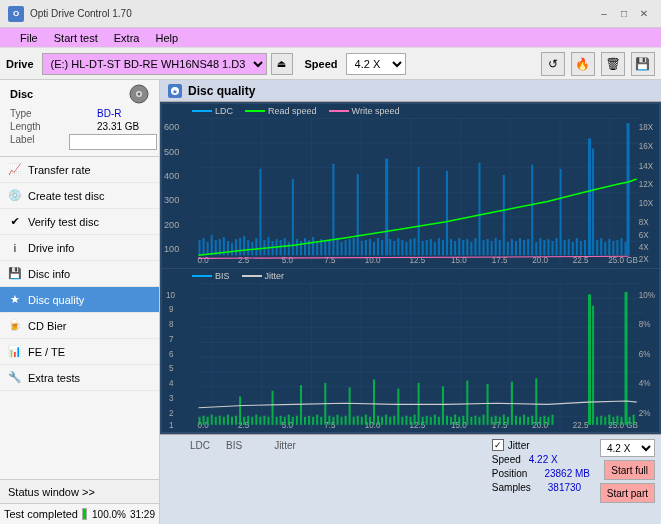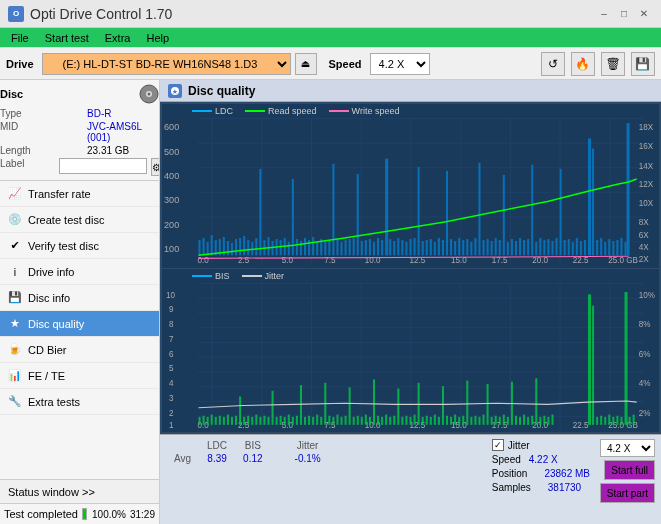--- a/index.html
+++ b/index.html
@@ -2,46 +2,46 @@
 <html><head>
   <meta charset="utf-8">
   <style>
     * { margin: 0; padding: 0; box-sizing: border-box; }
     body { width: 661px; height: 524px; overflow: hidden; background: #f0f0f0; font-family: 'Segoe UI', Tahoma, sans-serif; font-size: 11px; color: #000; }
 
     
     .title-bar { background: #e8e8e8; height: 28px; display: flex; align-items: center; justify-content: space-between; padding: 0 8px; border-bottom: 1px solid #ccc; }
     .title-bar-left { display: flex; align-items: center; gap: 6px; }
     .title-bar-icon { width: 16px; height: 16px; background: #4a7bc8; border-radius: 2px; display: flex; align-items: center; justify-content: center; color: white; font-size: 8px; font-weight: bold; }
-    .title-bar-title { font-size: 14px; color: #333; }
+    .title-bar-title { font-size: 10px; color: #333; }
     .title-bar-controls { display: flex; gap: 2px; }
     .title-btn { width: 18px; height: 18px; display: flex; align-items: center; justify-content: center; font-size: 10px; cursor: pointer; color: #555; border: none; background: transparent; }
 
     
-    .menu-bar { background: #22c55e; height: 20px; display: flex; align-items: center; border-bottom: 1px solid #ddd; padding: 0 3px; }
+    .menu-bar { background: #f0abfc; height: 20px; display: flex; align-items: center; border-bottom: 1px solid #ddd; padding: 0 12px; }
     .menu-item { padding: 2px 8px; font-size: 11px; cursor: pointer; color: #000; }
 
     
     .drive-toolbar { background: #f0f0f0; height: 32px; display: flex; align-items: center; border-bottom: 1px solid #ccc; padding: 0 6px; gap: 4px; }
     .drive-label { font-size: 11px; font-weight: bold; margin-right: 4px; }
-    .drive-select { height: 22px; font-size: 11px; border: 1px solid #aaa; background: #fdba74; padding: 0 16px; min-width: 220px; }
+    .drive-select { height: 22px; font-size: 11px; border: 1px solid #aaa; background: #f0abfc; padding: 0 4px; min-width: 220px; }
     .drive-eject-btn { width: 22px; height: 22px; background: #e8e8e8; border: 1px solid #aaa; cursor: pointer; display: flex; align-items: center; justify-content: center; font-size: 10px; }
     .speed-label { font-size: 11px; font-weight: bold; margin-left: 8px; margin-right: 4px; }
     .speed-select { height: 22px; font-size: 11px; border: 1px solid #aaa; background: white; padding: 0 4px; min-width: 60px; }
     .toolbar-spacer { flex: 1; }
     .toolbar-icon-btn { width: 24px; height: 24px; background: #e8e8e8; border: 1px solid #aaa; cursor: pointer; display: flex; align-items: center; justify-content: center; font-size: 12px; margin-left: 2px; }
 
     
     .main-content { display: flex; height: calc(524px - 28px - 20px - 32px); }
 
     
     .sidebar { width: 160px; background: #f5f5f5; border-right: 1px solid #ccc; display: flex; flex-direction: column; overflow: hidden; }
 
     
-    .disc-panel { padding: 4px 0; border-bottom: 1px solid #ccc; }
+    .disc-panel { padding: 4px 10px; border-bottom: 1px solid #ccc; }
     .disc-header { display: flex; align-items: center; justify-content: space-between; margin-bottom: 4px; }
     .disc-header-label { font-size: 11px; font-weight: bold; }
     .disc-icon { width: 20px; height: 20px; }
     .disc-row { display: flex; margin-bottom: 2px; gap: 32px; }
     .disc-key { color: #555; min-width: 55px; font-size: 10px; }
     .disc-value { color: #0000cc; font-size: 10px; }
     .disc-value.black { color: #000; }
     .label-row { display: flex; align-items: flex-start; gap: 4px; margin-top: 2px; }
     .label-input { height: 16px; border: 1px solid #aaa; background: white; width: 88px; font-size: 10px; padding: 0 2px; }
     .label-btn { width: 18px; height: 18px; background: #e8e8e8; border: 1px solid #aaa; cursor: pointer; display: flex; align-items: center; justify-content: center; font-size: 10px; }
@@ -79,21 +79,21 @@
     .stats-table th { color: #555; text-align: center; padding: 1px 8px; font-weight: normal; }
     .stats-table td { text-align: center; padding: 1px 8px; }
     .stats-table td.blue { color: #0000cc; }
     .stats-table td.red { color: #cc0000; }
     .stats-table td.label { text-align: left; color: #555; }
     .jitter-row { display: flex; align-items: center; gap: 4px; font-size: 10px; }
     .checkbox { width: 12px; height: 12px; border: 1px solid #666; background: white; display: flex; align-items: center; justify-content: center; font-size: 9px; }
     .speed-info { display: flex; gap: 8px; font-size: 10px; align-items: center; }
     .speed-value { color: #0000cc; }
     .speed-select-sm { height: 18px; font-size: 10px; border: 1px solid #aaa; background: white; padding: 0 2px; min-width: 55px; }
-    .start-btn { height: 20px; background: #a21caf; border: 1px solid #aaa; cursor: pointer; font-size: 10px; padding: 0 6px; white-space: nowrap; }
+    .start-btn { height: 20px; background: #fca5a5; border: 1px solid #aaa; cursor: pointer; font-size: 10px; padding: 0 6px; white-space: nowrap; }
     .pos-row { display: flex; gap: 17px; font-size: 10px; align-items: flex-end; }
     .pos-value { color: #0000cc; }
     .legend-item { display: flex; align-items: center; gap: 3px; font-size: 9px; color: #ccc; }
     .legend-line { width: 20px; height: 2px; }
     .legend-line.ldc { background: #00aaff; }
     .legend-line.read { background: #00ff00; }
     .legend-line.write { background: #ff69b4; }
     .legend-line.bis { background: #00aaff; }
     .legend-line.jitter { background: #cccccc; }
   </style>
@@ -147,24 +147,20 @@
           <circle cx="10" cy="10" r="9" fill="#888" stroke="#555" stroke-width="1"></circle>
           <circle cx="10" cy="10" r="3" fill="#ddd"></circle>
           <circle cx="10" cy="10" r="1.5" fill="#666"></circle>
         </svg>
       </div>
       <div class="disc-row">
         <span class="disc-key">Type</span>
         <span class="disc-value">BD-R</span>
       </div>
       <div class="disc-row">
-        <span class="disc-key">MID</span>
-        <span class="disc-value">JVC-AMS6L (001)</span>
-      </div>
-      <div class="disc-row">
         <span class="disc-key">Length</span>
         <span class="disc-value black">23.31 GB</span>
       </div>
       <div class="label-row">
         <span class="disc-key">Label</span>
         <input class="label-input" type="text" style="">
         <button class="label-btn">⚙</button>
       </div>
     </div>
 
@@ -599,27 +595,20 @@
             <thead>
               <tr>
                 <th></th>
                 <th>LDC</th>
                 <th>BIS</th>
                 <th></th>
                 <th style="color:#555;">Jitter</th>
               </tr>
             </thead>
             <tbody>
-              <tr>
-                <td class="label">Avg</td>
-                <td class="blue">8.39</td>
-                <td class="blue">0.12</td>
-                <td></td>
-                <td class="blue">-0.1%</td>
-              </tr>
             </tbody>
           </table>
         </div>
 
         <div style="display:flex;flex-direction:column;gap:3px;min-width:100px;">
           <div class="jitter-row">
             <div class="checkbox">✓</div>
             <span>Jitter</span>
           </div>
           <div class="speed-info">

